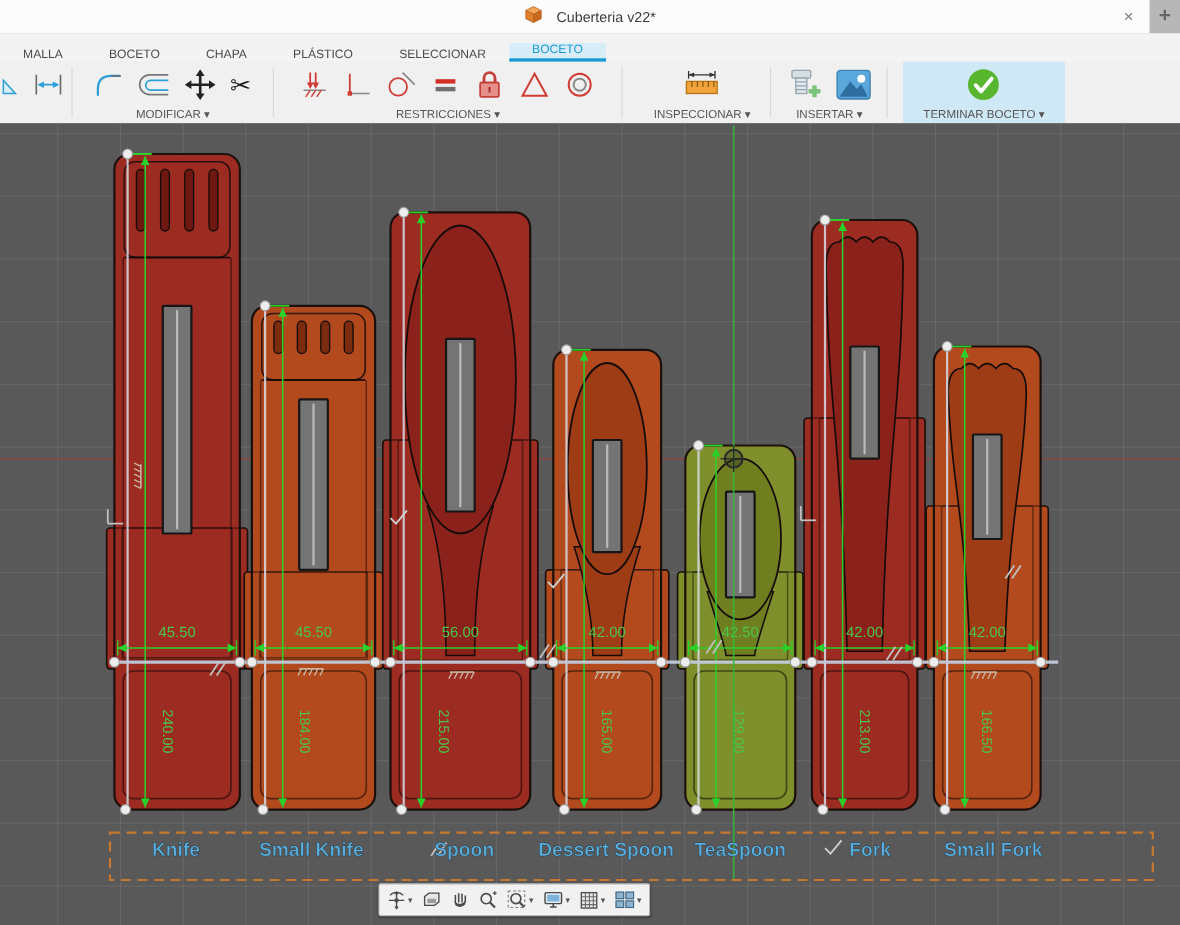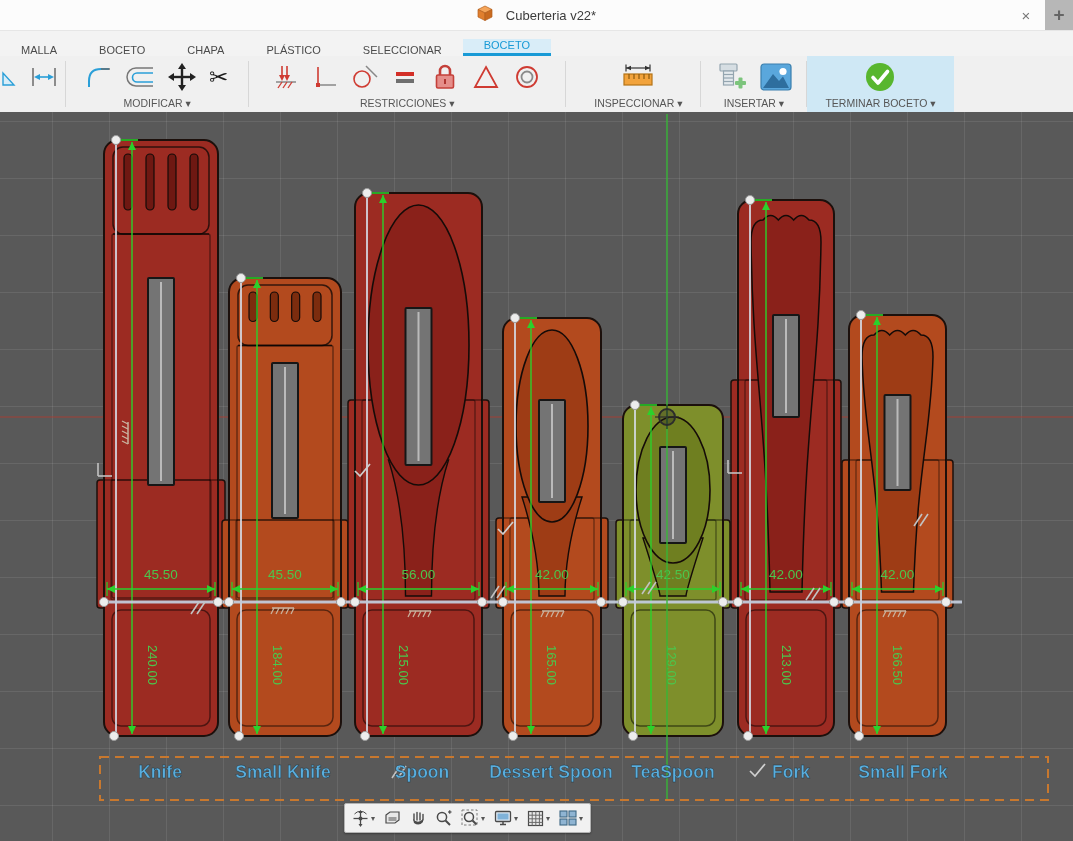--- a/index.html
+++ b/index.html
@@ -214,21 +214,21 @@
           <svg width="32" height="28" viewBox="0 0 32 28">
             <rect x="1" y="1" width="30" height="26" rx="3" fill="#5aa7dc" stroke="#3a7fae" stroke-width="1.2"></rect>
             <circle cx="23" cy="8.5" r="3.6" fill="#ffffff"></circle>
             <polygon points="3,25 13,11 19,18 23,13.5 29,25" fill="#2e6e9e"></polygon>
           </svg>
         </span>
       </div>
     <div class="glabel">INSERTAR ▾</div>
   </div>
   <div class="sep"></div>
-  <div class="group highlight" style="margin-left:0;">
+  <div class="group highlight" style="margin-left:14px;">
     <div class="icons">
         <span class="icn">
           <svg width="32" height="32" viewBox="0 0 32 32">
             <circle cx="16" cy="16" r="14" fill="#58b62e"></circle>
             <polyline points="9,16.5 14,22 23.5,10.5" fill="none" stroke="#ffffff" stroke-width="3.6" stroke-linecap="round" stroke-linejoin="round"></polyline>
           </svg>
         </span>
       </div>
     <div class="glabel">TERMINAR BOCETO ▾</div>
   </div>

